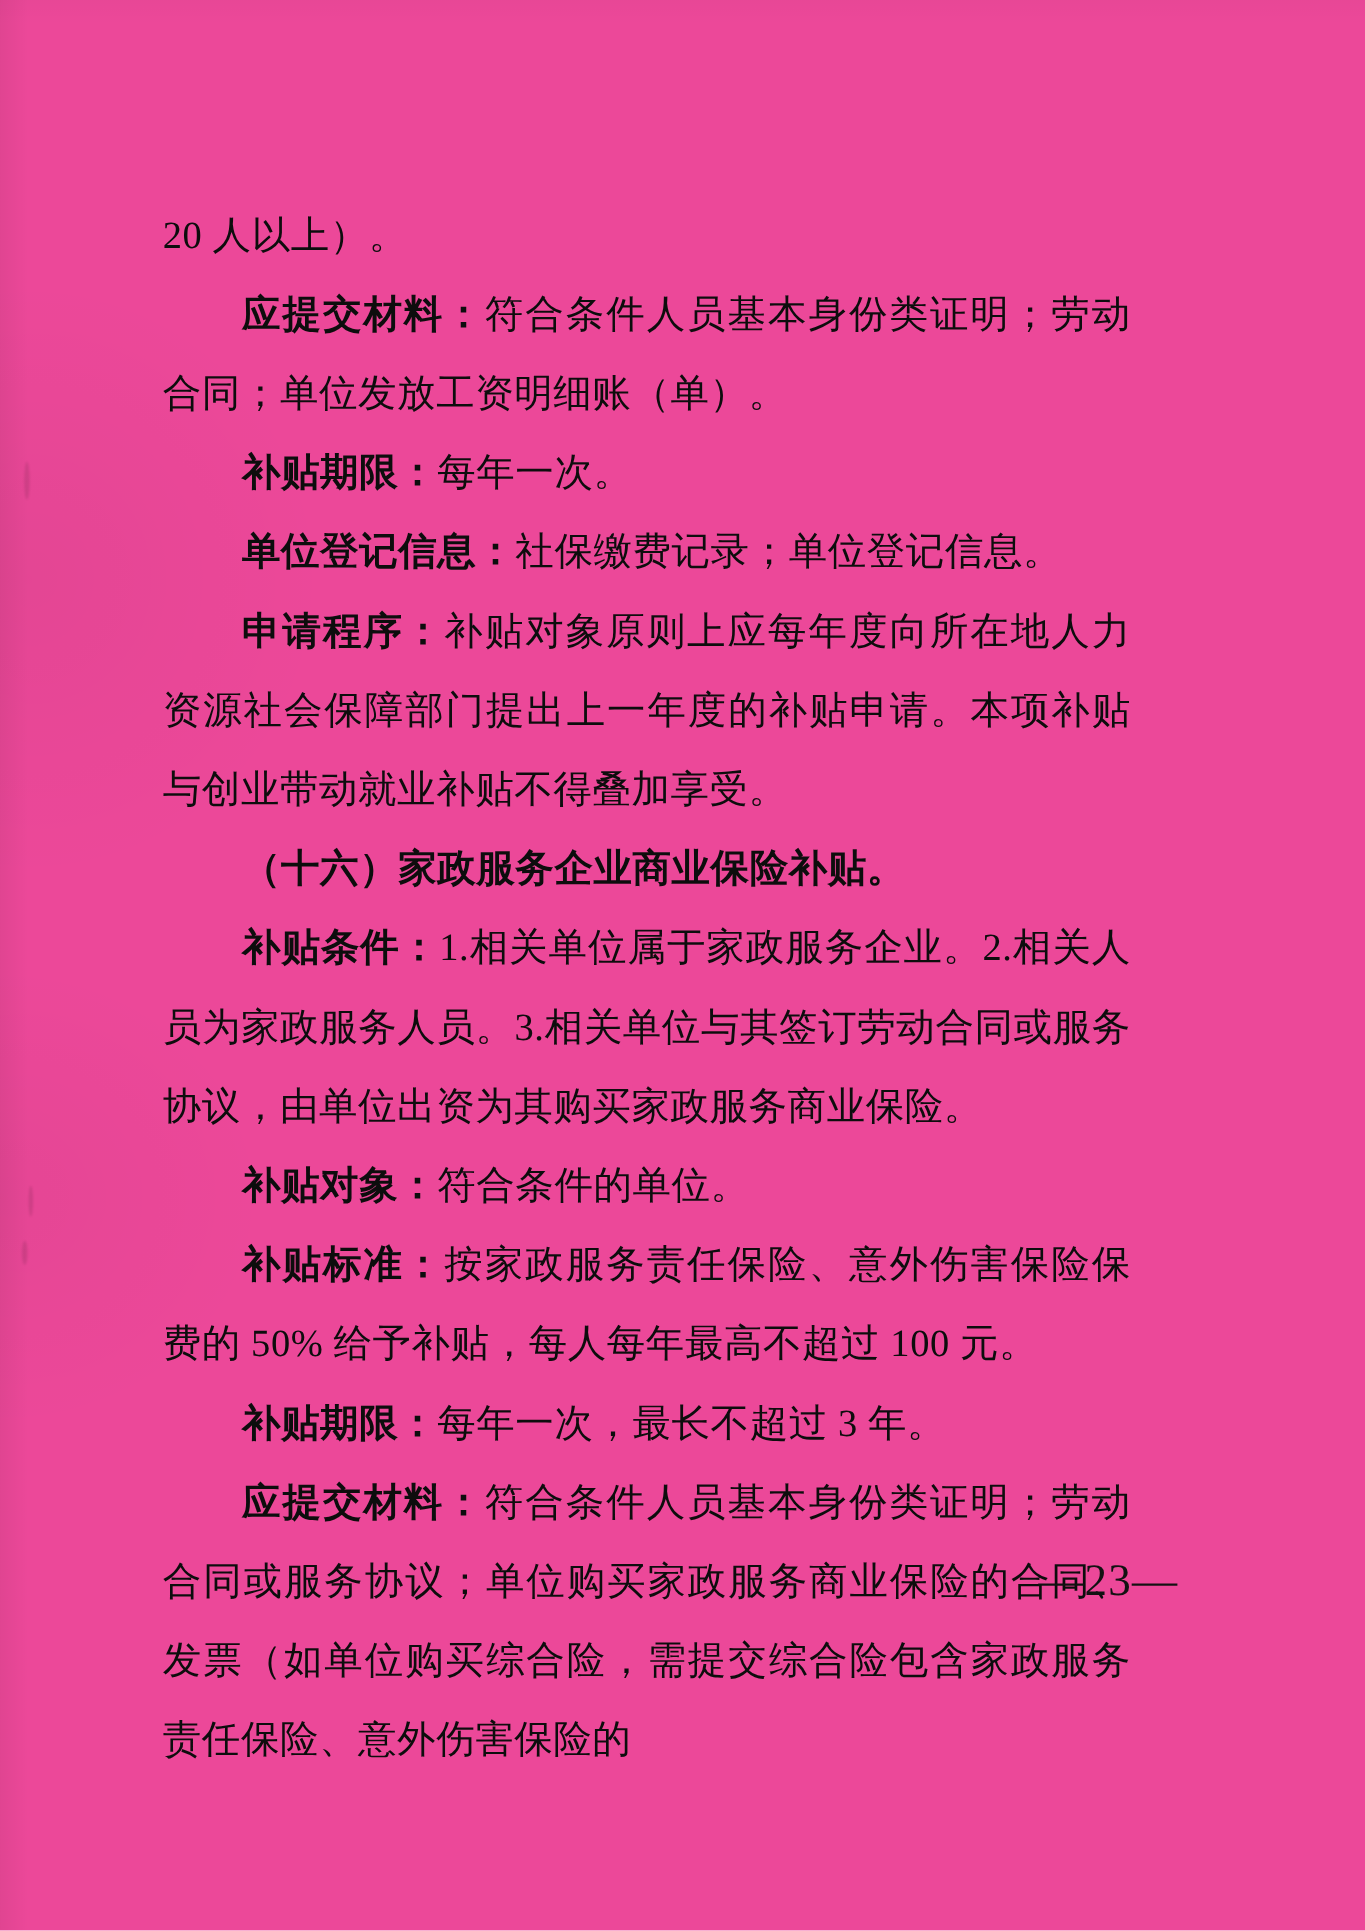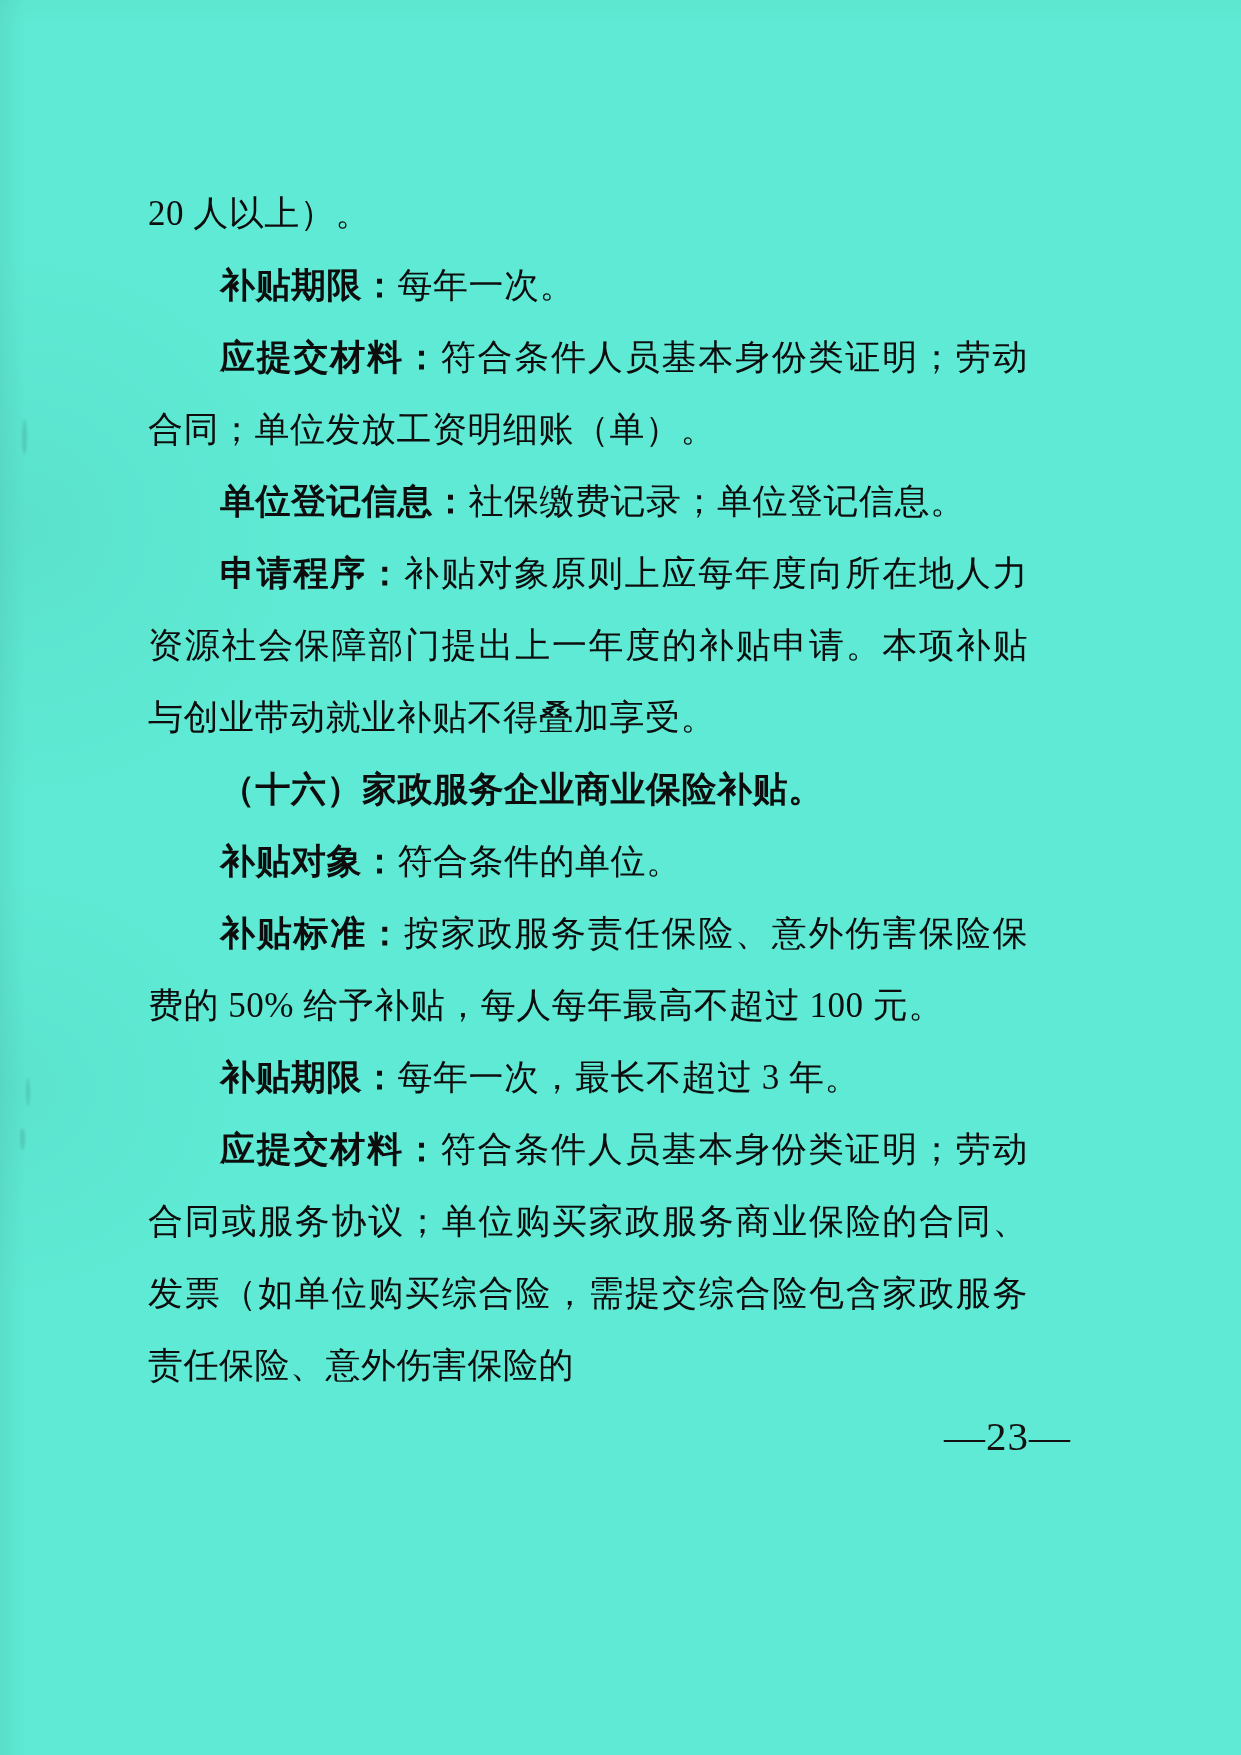--- a/index.html
+++ b/index.html
@@ -12,21 +12,21 @@
     height: 1755px;
     position: relative;
     overflow: hidden;
     font-family: "Liberation Serif", "DejaVu Serif", serif;
   }
 
   
   #page {
     position: absolute;
     inset: 0;
-    background: #5eead4;
+    background: #ec4899;
   }
 
   
   #scan-noise {
     position: absolute;
     inset: 0;
     pointer-events: none;
     background:
       radial-gradient(ellipse at 2% 30%, rgba(0,0,0,0.035) 0%, rgba(0,0,0,0) 16%),
       radial-gradient(ellipse at 0% 62%, rgba(0,0,0,0.03) 0%, rgba(0,0,0,0) 14%),
@@ -89,30 +89,31 @@
   <div class="smudge" style="left:22px; top:420px; width:5px; height:34px;"></div>
   <div class="smudge" style="left:26px; top:1078px; width:4px; height:28px;"></div>
   <div class="smudge" style="left:20px; top:1128px; width:5px; height:22px;"></div>
 
   <div id="text-block">
 
     <p class="para">20 人以上）。</p>
 
 
 
+    <p class="para indent"><span class="lead">应提交材料：</span><span>符合条件人员基本身份类证明；劳动合同；单位发放工资明细账（单）。</span></p>
+
     <p class="para indent"><span class="lead">补贴期限：</span><span>每年一次。</span></p>
-
-    <p class="para indent"><span class="lead">应提交材料：</span><span>符合条件人员基本身份类证明；劳动合同；单位发放工资明细账（单）。</span></p>
 
     <p class="para indent"><span class="lead">单位登记信息：</span><span>社保缴费记录；单位登记信息。</span></p>
 
     <p class="para indent"><span class="lead">申请程序：</span><span>补贴对象原则上应每年度向所在地人力资源社会保障部门提出上一年度的补贴申请。本项补贴与创业带动就业补贴不得叠加享受。</span></p>
 
     <p class="para heading">（十六）家政服务企业商业保险补贴。</p>
 
+    <p class="para indent"><span class="lead">补贴条件：</span><span>1.相关单位属于家政服务企业。2.相关人员为家政服务人员。3.相关单位与其签订劳动合同或服务协议，由单位出资为其购买家政服务商业保险。</span></p>
 
     <p class="para indent"><span class="lead">补贴对象：</span><span>符合条件的单位。</span></p>
 
     <p class="para indent"><span class="lead">补贴标准：</span><span>按家政服务责任保险、意外伤害保险保费的 50% 给予补贴，每人每年最高不超过 100 元。</span></p>
 
     <p class="para indent"><span class="lead">补贴期限：</span><span>每年一次，最长不超过 3 年。</span></p>
 
     <p class="para indent"><span class="lead">应提交材料：</span><span>符合条件人员基本身份类证明；劳动合同或服务协议；单位购买家政服务商业保险的合同、发票（如单位购买综合险，需提交综合险包含家政服务责任保险、意外伤害保险的</span></p>
 
   </div>

